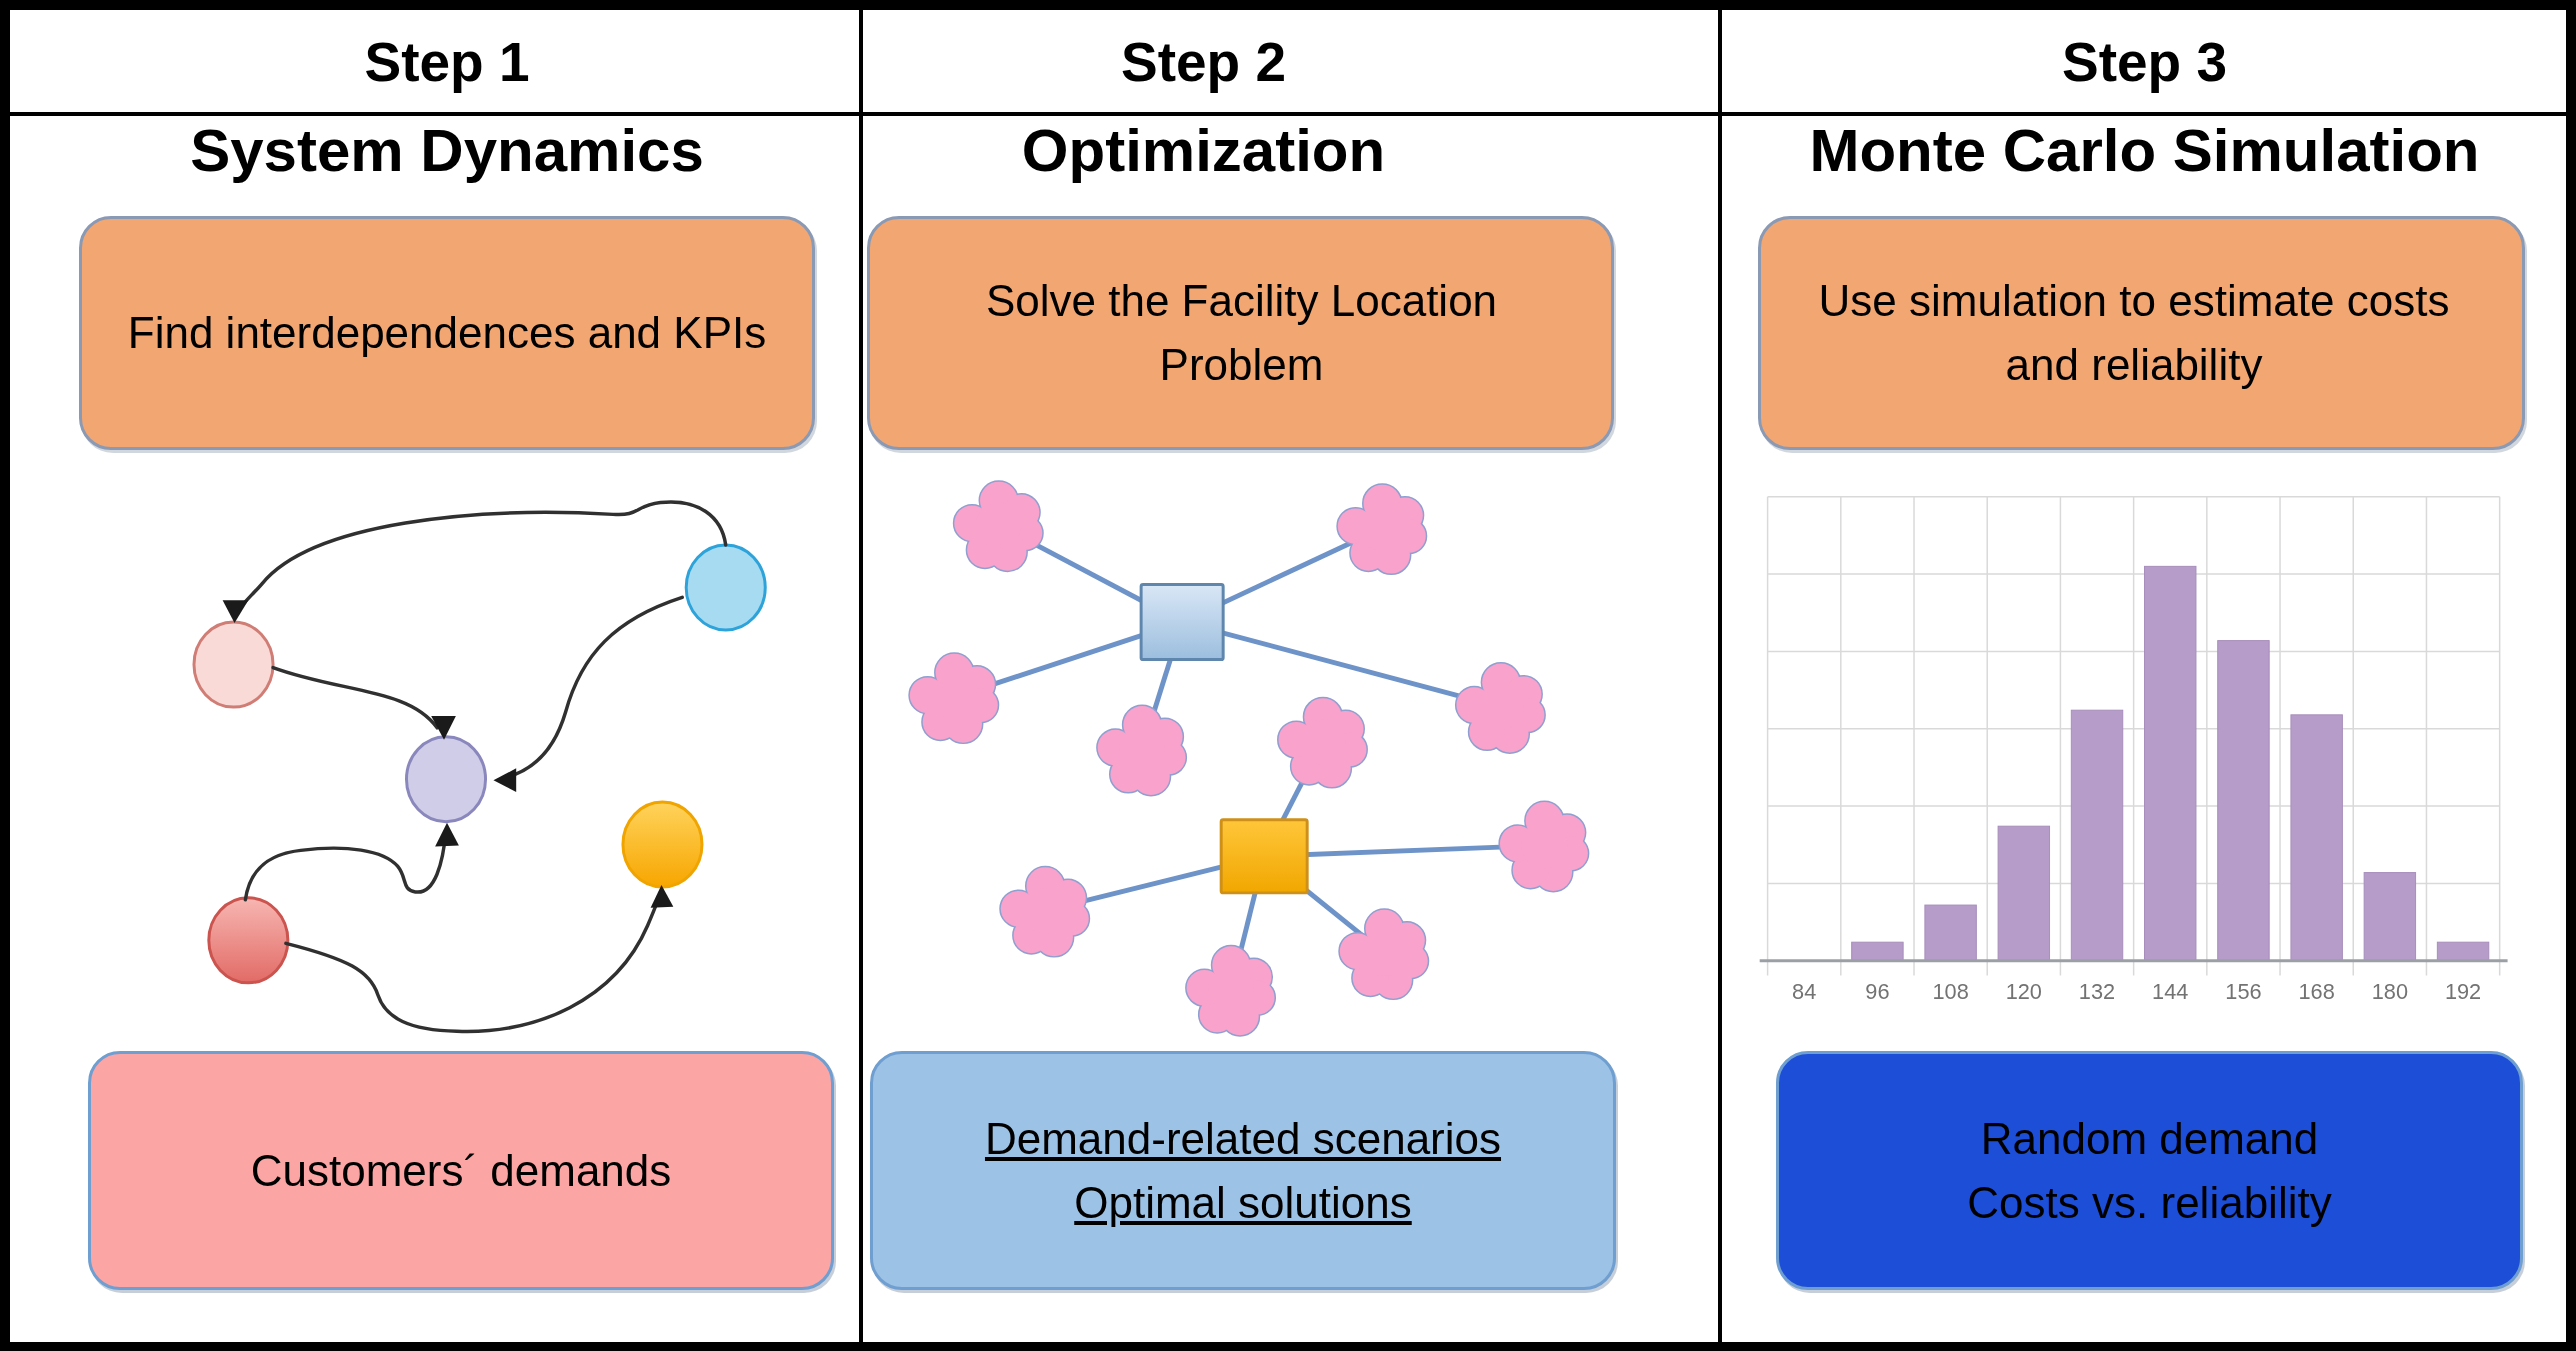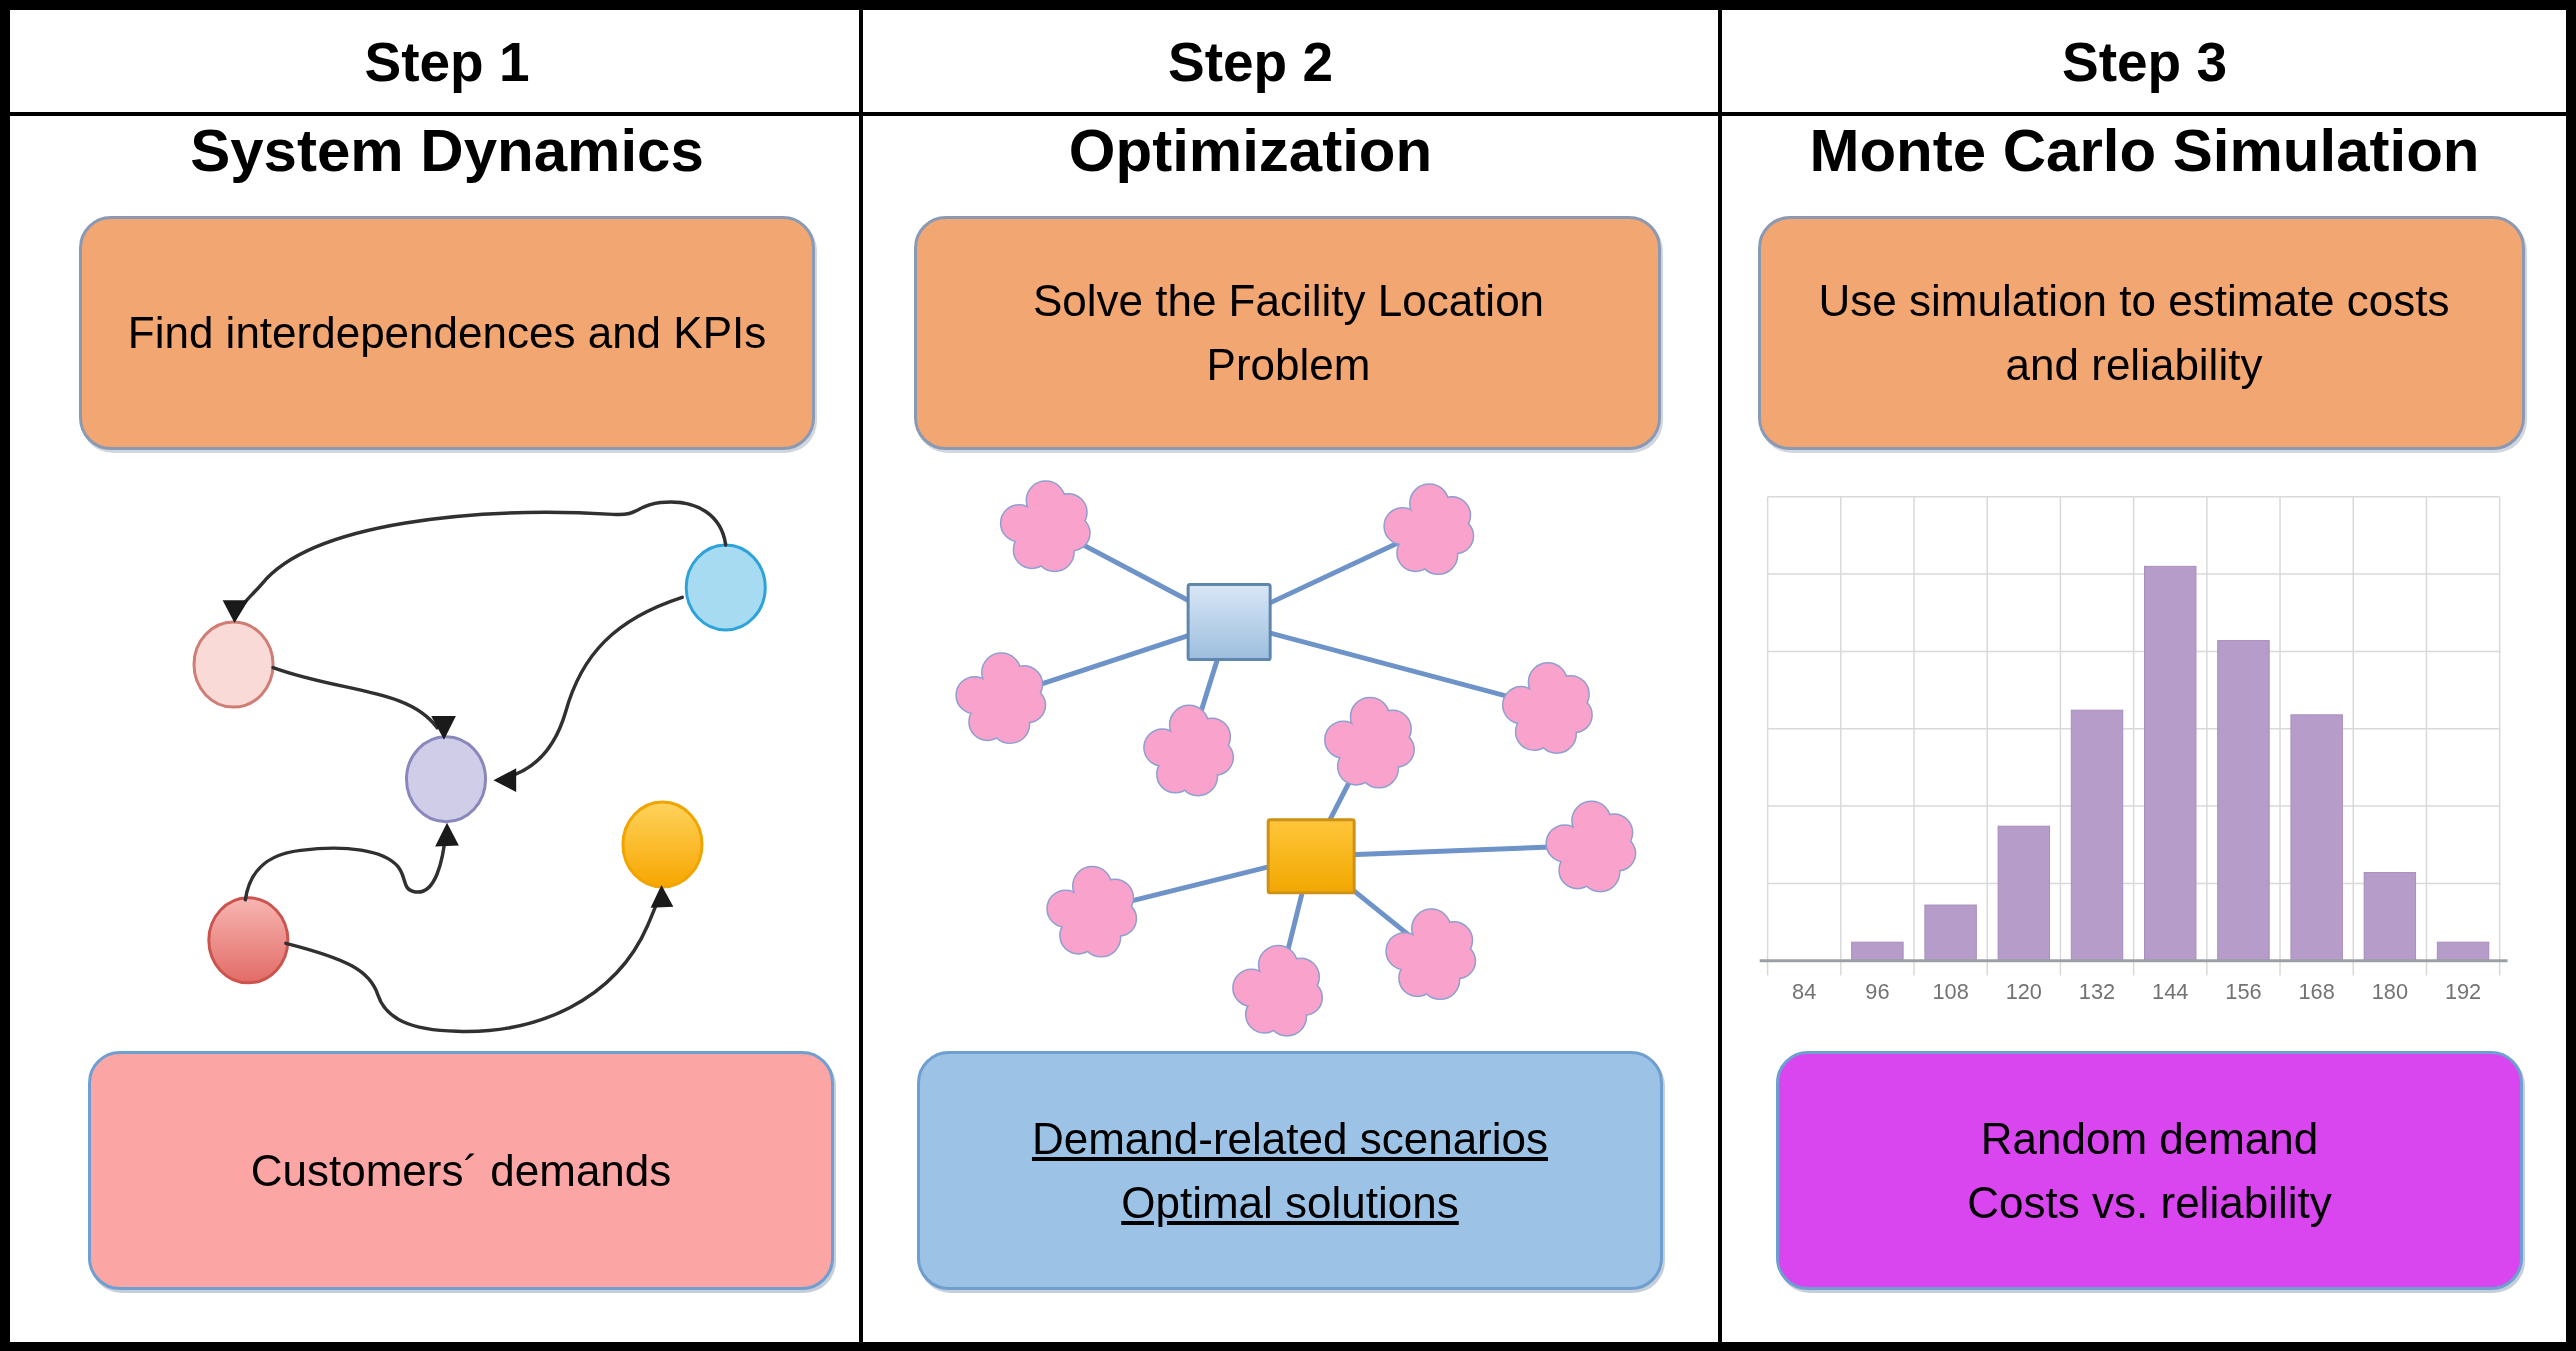--- a/index.html
+++ b/index.html
@@ -3,21 +3,21 @@
 <meta charset="utf-8">
 <style>
   html,body{margin:0;padding:0;background:#ffffff;}
   body{width:2576px;height:1352px;font-family:"Liberation Sans",sans-serif;color:#000;}
   #screen{position:absolute;top:0;left:0;width:2576px;height:1352px;background:#fff;overflow:hidden;}
   .frame{position:absolute;top:0;left:0;right:0;bottom:0;border:10px solid #000;box-sizing:border-box;z-index:5;pointer-events:none;}
   .vdiv{position:absolute;top:0;bottom:0;width:4px;background:#000;z-index:4;}
   .hdiv{position:absolute;left:0;right:0;top:112px;height:4px;background:#000;z-index:4;}
   .col{position:absolute;top:0;height:100%;}
   #col1{left:10px;width:850px;margin-left:12px;}
-  #col2{left:859px;width:783px;}
+  #col2{left:812px;width:783px;}
   #col3{left:1722px;width:845px;}
   .step-label{position:absolute;top:18px;left:0;right:0;height:87px;display:flex;align-items:center;justify-content:center;font-size:55px;font-weight:bold;}
   .method-title{position:absolute;top:123px;left:0;right:0;height:55px;display:flex;align-items:center;justify-content:center;font-size:60px;font-weight:bold;}
   .task-box{position:absolute;top:216px;height:234px;border-radius:32px;display:flex;align-items:center;justify-content:center;text-align:center;font-size:44px;line-height:1.45;padding:0 34px;box-sizing:border-box;box-shadow:2px 3px 0 rgba(122,140,164,0.35);}
   .result-box{position:absolute;top:1051px;height:239px;border-radius:32px;display:flex;align-items:center;justify-content:center;text-align:center;font-size:44px;line-height:1.45;padding:0 30px;box-sizing:border-box;box-shadow:2px 3px 0 rgba(90,115,145,0.35);}
   .result-box span,.task-box span{white-space:pre-line;}
   .dsvg{position:absolute;z-index:2;}
   #causal-svg{left:0;top:453px;width:850px;height:608px;}
   #network-svg{left:-5px;top:455px;width:859px;height:598px;}
   #chart-svg{left:2px;top:475px;width:844px;height:554px;}
@@ -319,19 +319,19 @@
           <text x="229" y="530">108</text>
           <text x="303" y="530">120</text>
           <text x="377" y="530">132</text>
           <text x="451" y="530">144</text>
           <text x="525" y="530">156</text>
           <text x="599" y="530">168</text>
           <text x="673" y="530">180</text>
           <text x="747" y="530">192</text>
         </g>
       </svg>
-    <div class="result-box" style="left: 54px; width: 747px; background: #d946ef; border: 3px solid rgb(111, 158, 208);">
+    <div class="result-box" style="left: 54px; width: 747px; background: #1d4ed8; border: 3px solid rgb(111, 158, 208);">
       <span>Random demand
 Costs vs. reliability</span>
     </div>
   </div>
 </div>
 
 
 </body></html>

